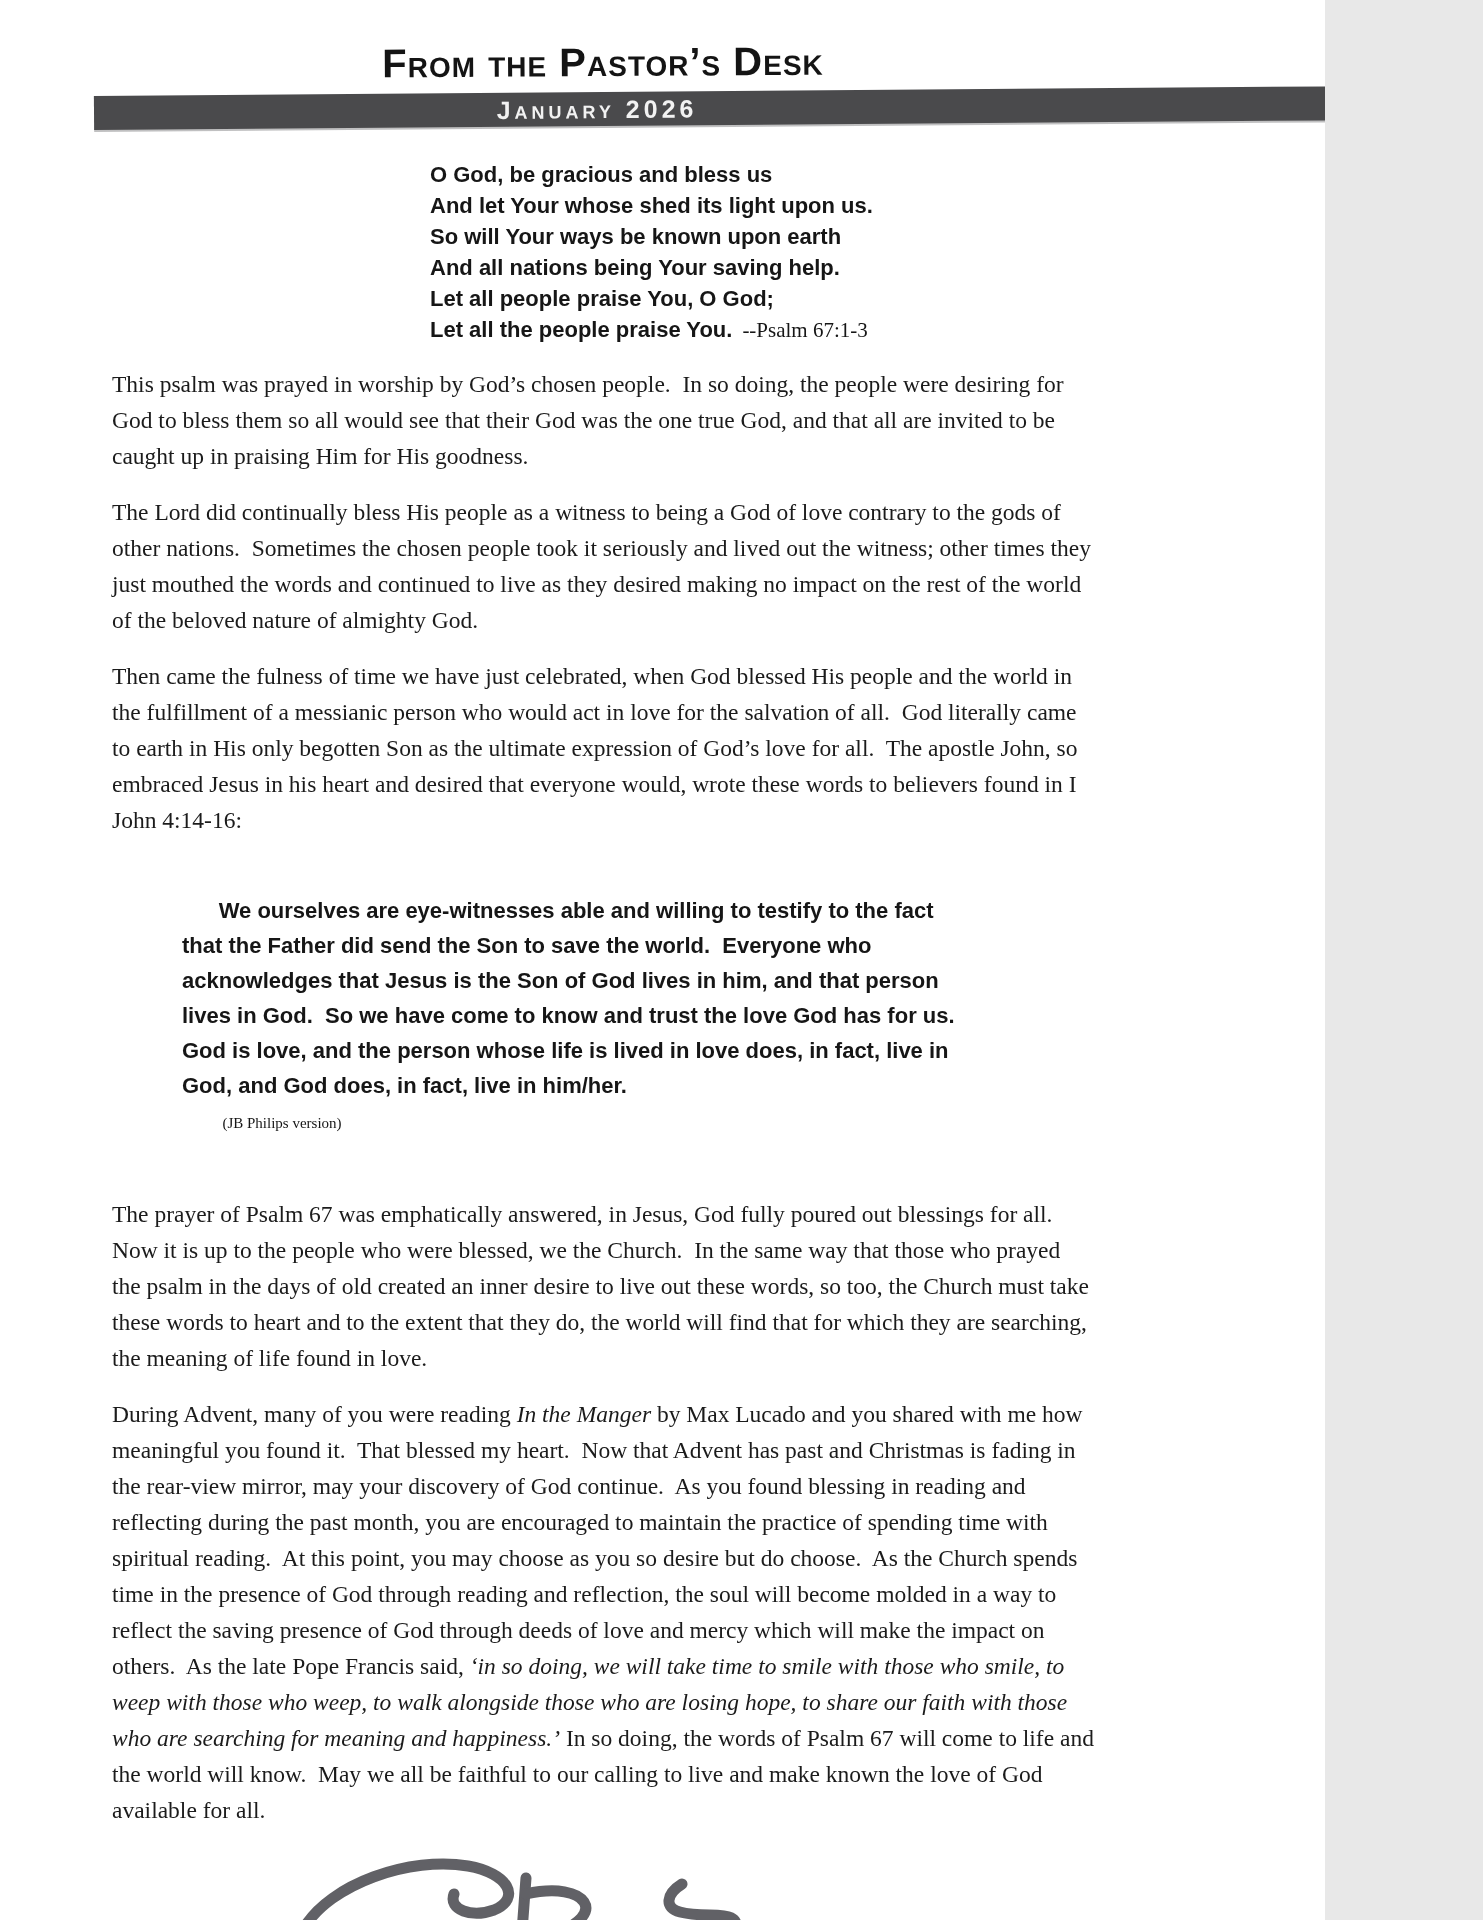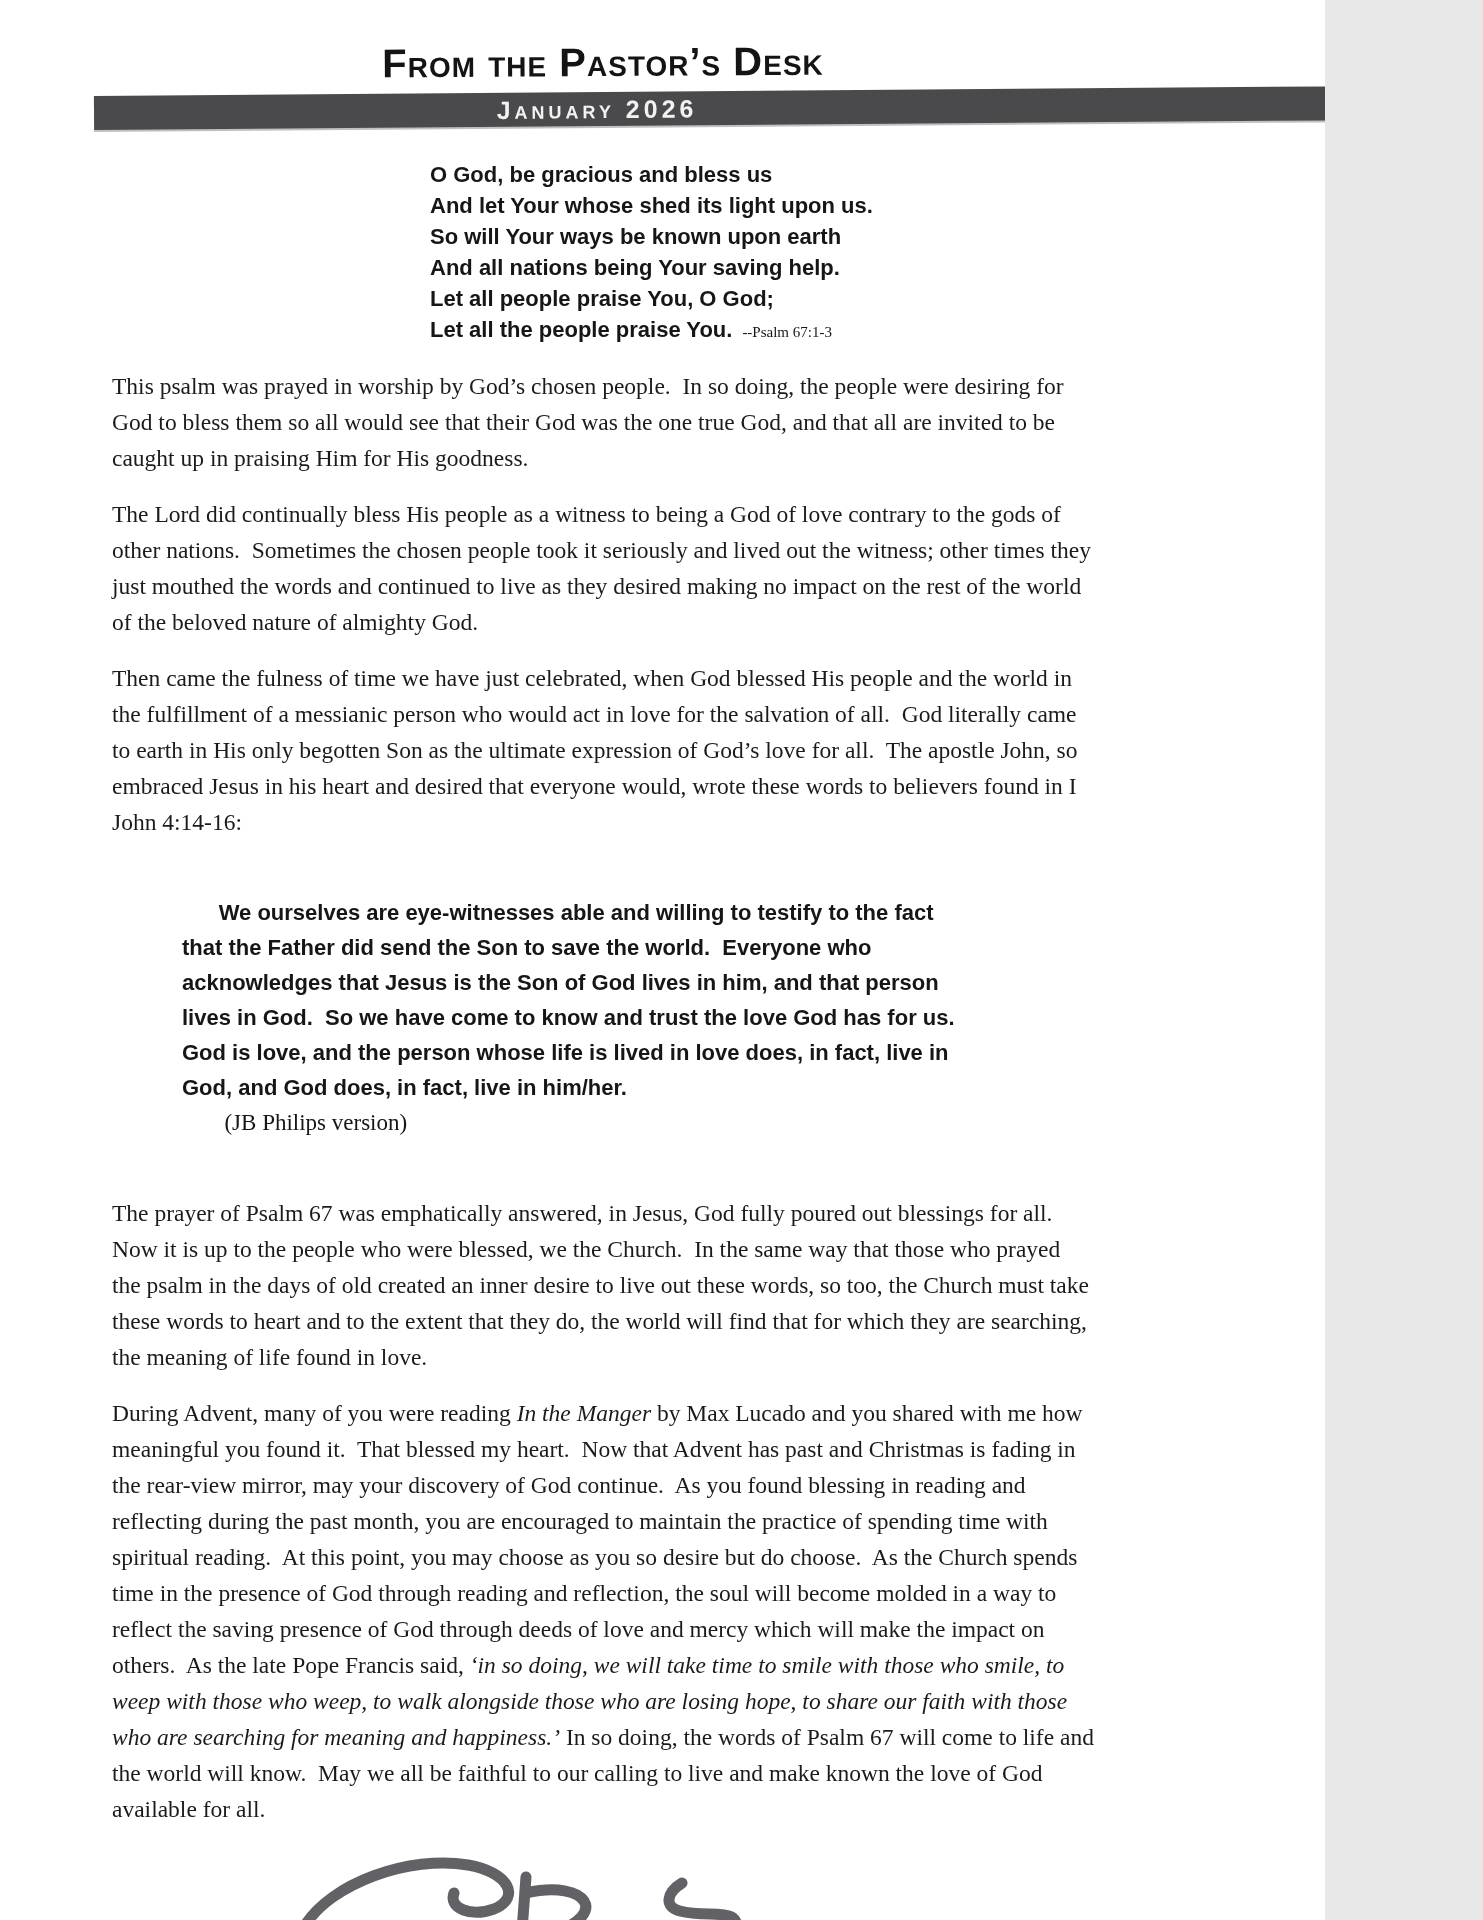--- a/index.html
+++ b/index.html
@@ -52,21 +52,21 @@
     margin:34px 0 6px 318px;
     font-family:"Liberation Sans", sans-serif;
     font-weight:bold;
     font-size:22px;
     line-height:31px;
     color:#161616;
   }
   .psalm-cite{
     font-family:"Liberation Serif", serif;
     font-weight:normal;
-    font-size:15px;
+    font-size:21px;
     margin-left:10px;
   }
   
   .para{
     margin:20px 0 0 0;
     font-size:23.5px;
     line-height:36px;
     white-space:pre-wrap;
   }
   .jquote{
@@ -75,21 +75,21 @@
     font-family:"Liberation Sans", sans-serif;
     font-weight:bold;
     font-size:22px;
     line-height:35px;
     color:#161616;
     white-space:pre-wrap;
   }
   .jq-cite{
     font-family:"Liberation Serif", serif;
     font-weight:normal;
-    font-size:23px;
+    font-size:15px;
   }
   
   .closing{
     position:relative;
     margin-top:36px;
     height:260px;
   }
   .signature{
     position:absolute;
     left:178px;top:-14px;

